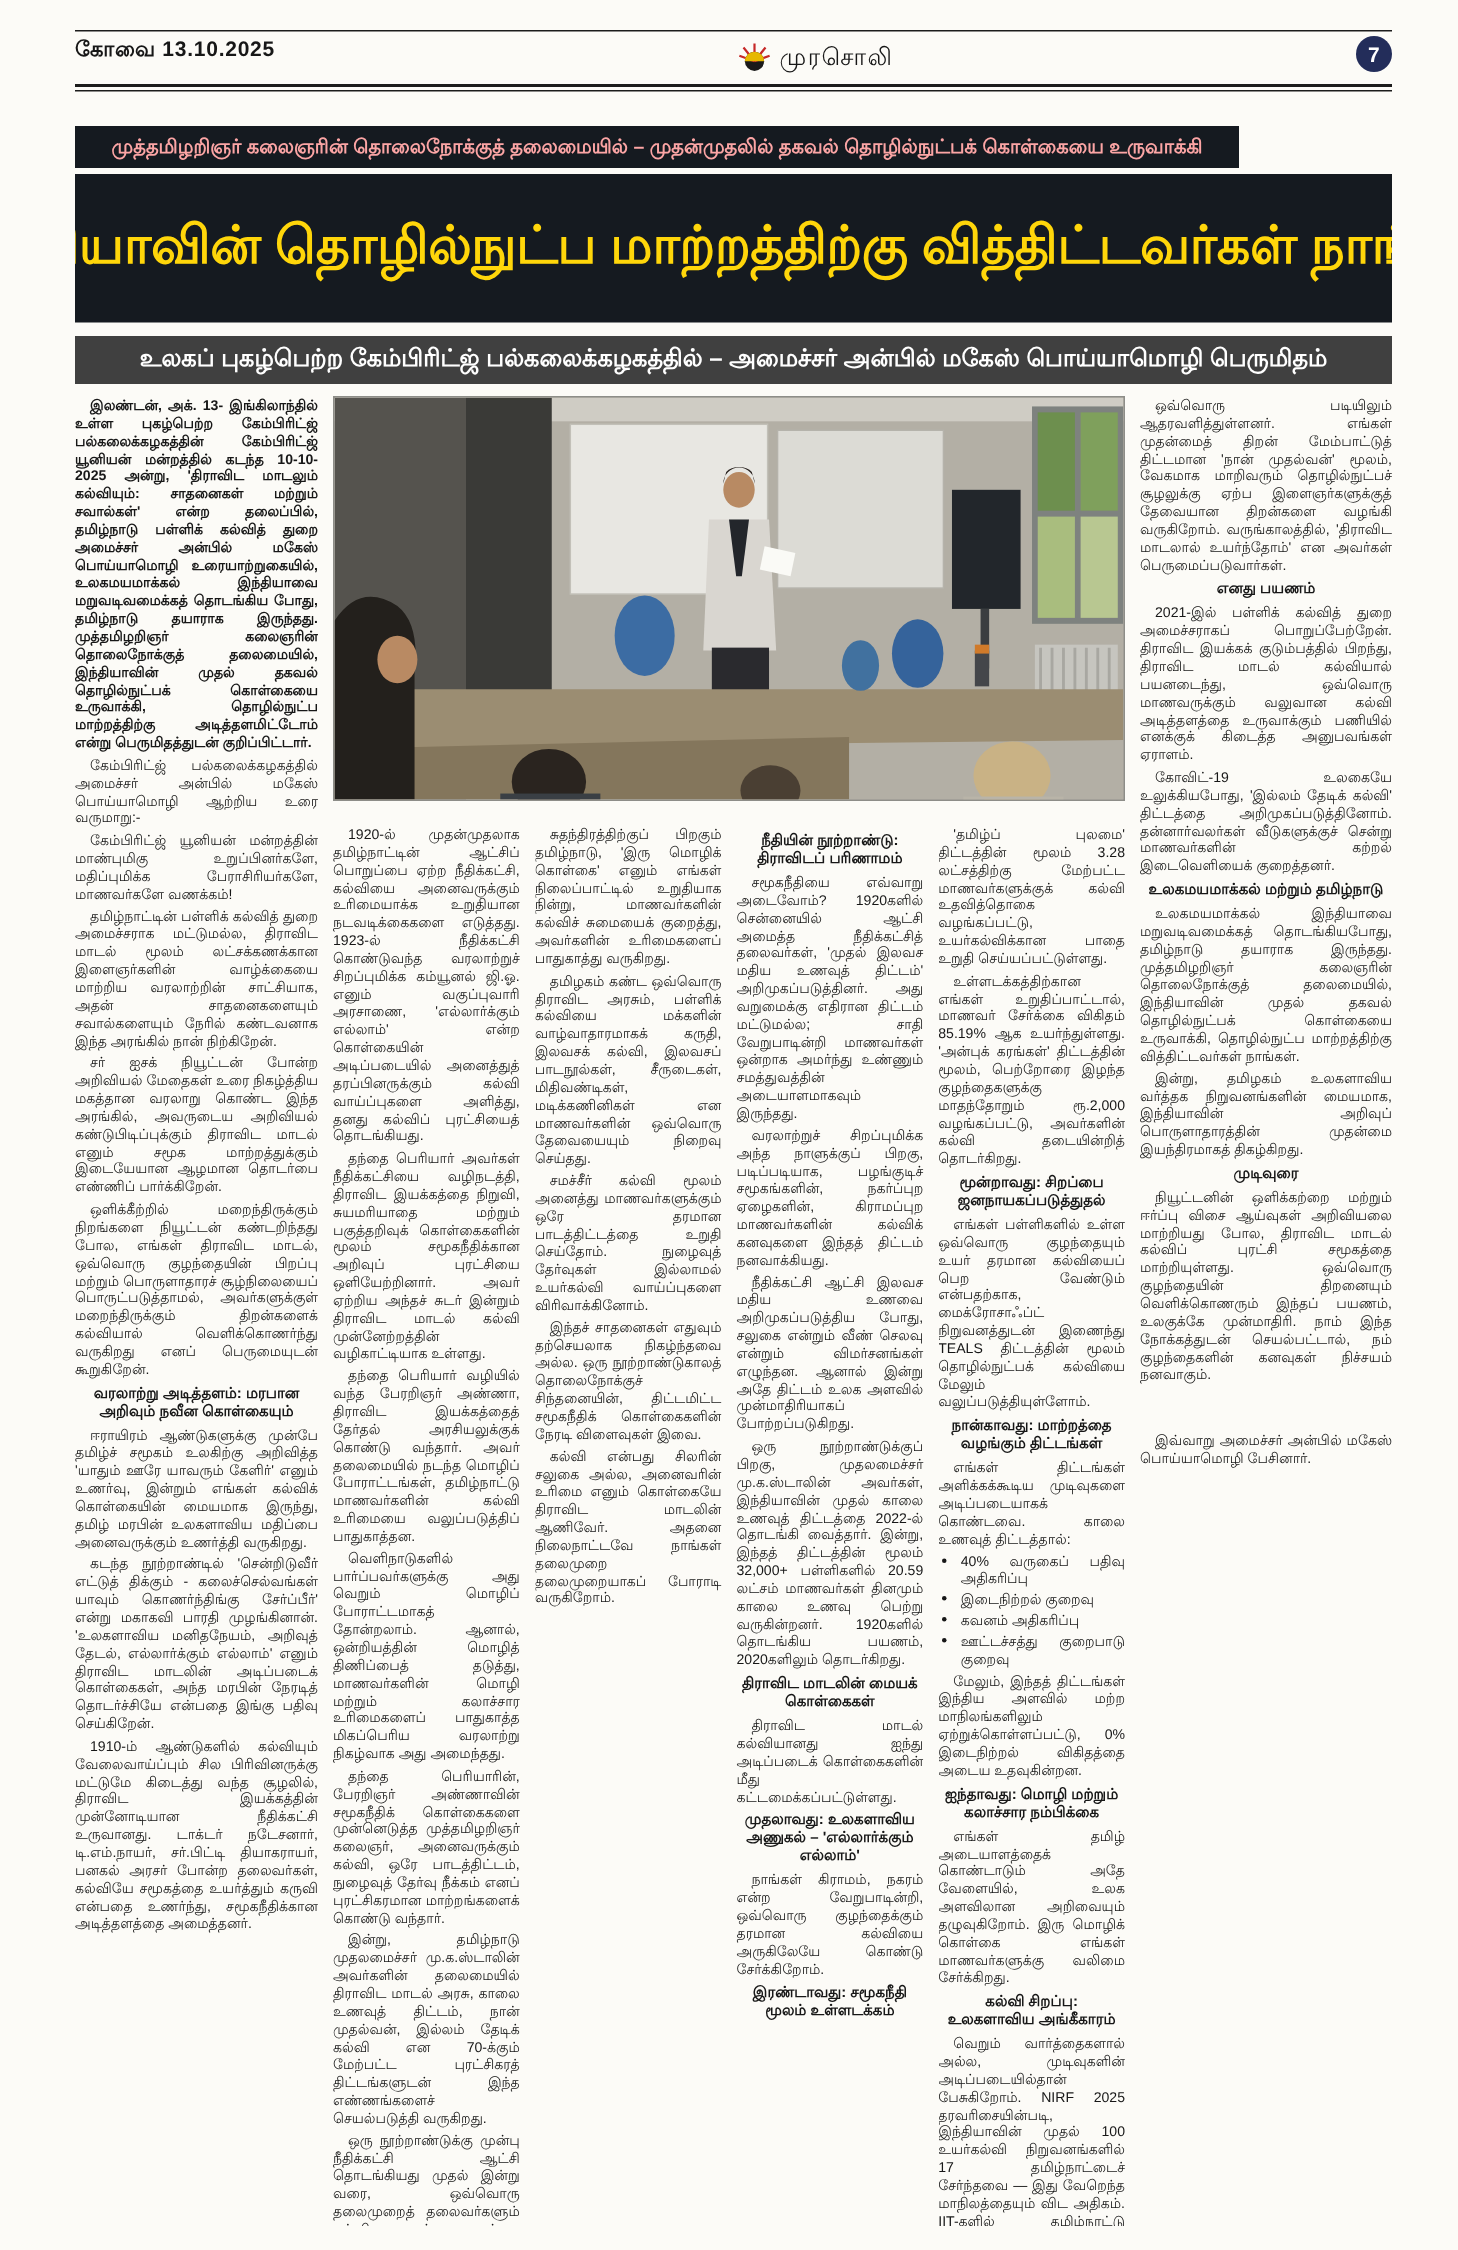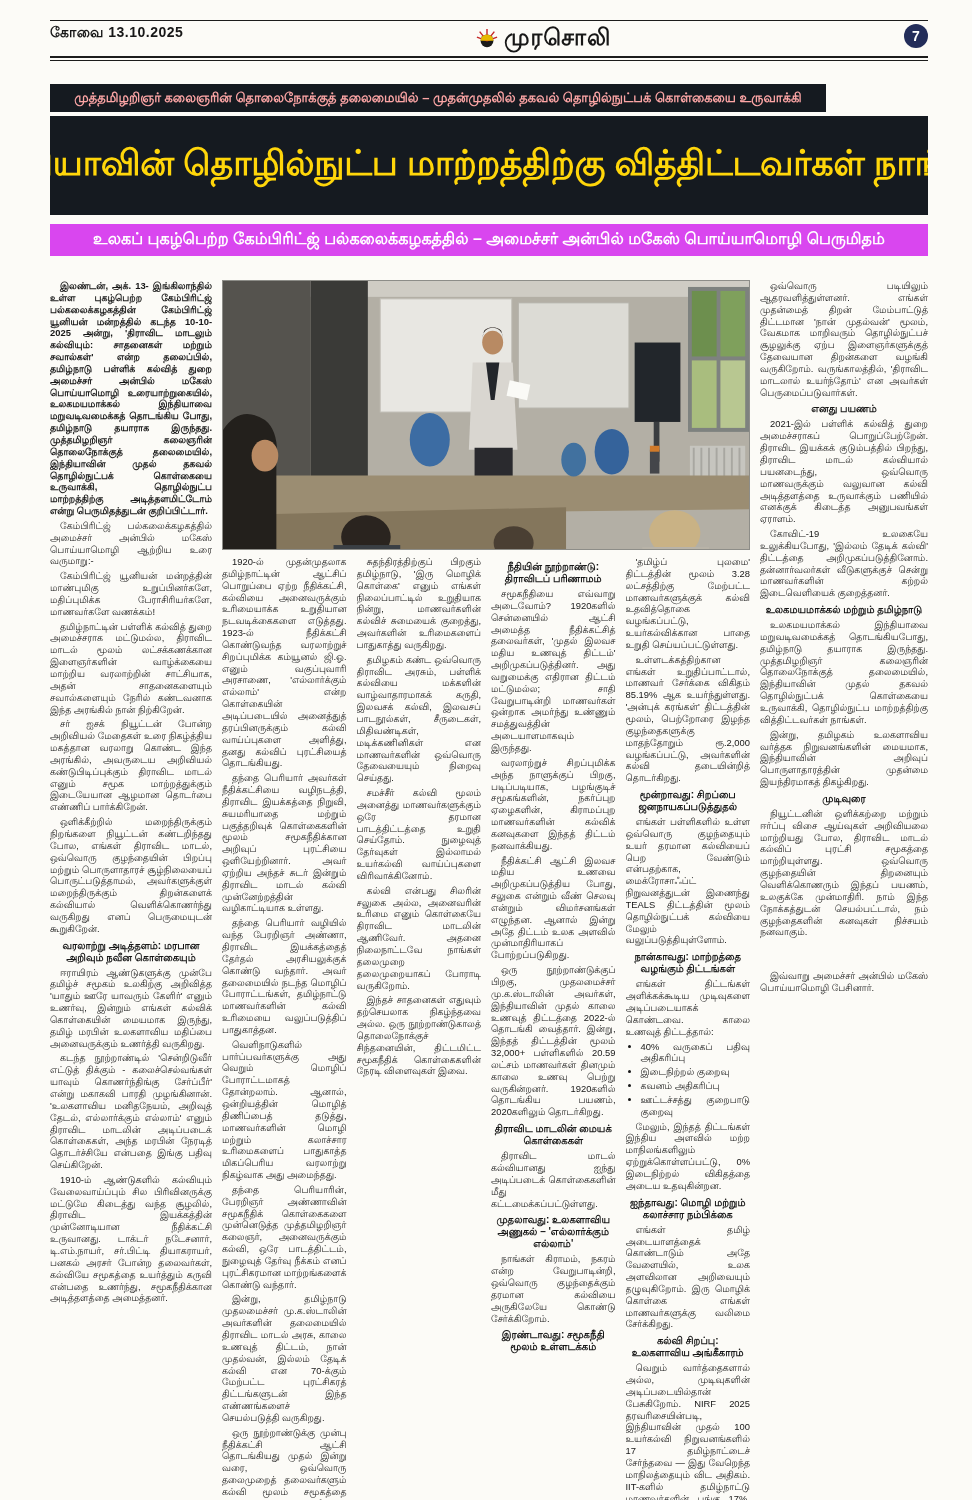--- a/index.html
+++ b/index.html
@@ -6,35 +6,35 @@
   .page{position:relative;width:972px;height:1500px;background:#fcfbf7;margin:0 auto;
         font-family:"Liberation Sans","DejaVu Sans",sans-serif;color:#171717;overflow:hidden;}
   .rule{position:absolute;left:50px;width:878px;background:#1c1c1c;}
   .rule-top{top:20px;height:1px;}
   .rule-a{top:56px;height:2px;}
   .rule-b{top:60px;height:1px;}
   .masthead-row{position:absolute;top:24px;left:50px;width:878px;height:30px;
         display:flex;justify-content:space-between;}
   .date{font-weight:bold;font-size:14px;letter-spacing:.5px;}
   .masthead{display:flex;align-items:center;gap:6px;}
-  .mast-title{font-weight:bold;font-size:23px;letter-spacing:1px;}
+  .mast-title{font-weight:normal;font-size:16px;letter-spacing:1px;}
   .pageno{width:24px;height:24px;border-radius:50%;background:#232d5a;color:#fff;
         font-weight:bold;font-size:14px;display:flex;align-items:center;justify-content:center;}
   .strap{position:absolute;top:84px;left:50px;width:776px;height:28px;background:#151a20;
         color:#fca5a5;font-weight:bold;font-size:13px;display:flex;align-items:center;
         justify-content:center;white-space:nowrap;overflow:hidden;}
   .headline-bar{position:absolute;top:116px;left:50px;width:878px;height:99px;background:#151a20;
         display:flex;align-items:center;justify-content:center;overflow:hidden;}
   .headline{color:#ffd60a;font-weight:800;font-size:35px;white-space:nowrap;letter-spacing:-.3px;}
-  .subhead-bar{position:absolute;top:224px;left:50px;width:878px;height:32px;background:#d946ef;
+  .subhead-bar{position:absolute;top:224px;left:50px;width:878px;height:32px;background:#404040;
         color:#fff;font-weight:bold;font-size:16px;display:flex;align-items:center;
         justify-content:center;white-space:nowrap;overflow:hidden;}
-  .bodygrid{position:absolute;top:280px;left:50px;width:878px;height:1220px;display:grid;
+  .bodygrid{position:absolute;top:264px;left:50px;width:878px;height:1220px;display:grid;
         grid-template-columns:162px 1fr 1fr 1fr 1fr 168px;grid-template-rows:270px 1fr;
-        gap:6px 10px;}
+        gap:16px 10px;}
   .tcol{overflow:hidden;font-size:9.4px;line-height:1.26;text-align:justify;}
   .c1{grid-column:1;grid-row:1/3;}
   .photo{grid-column:2/6;grid-row:1;border:1px solid #8d8d88;overflow:hidden;background:#b3afa5;}
   .photo svg{display:block;width:100%;height:100%;}
   .c2{grid-column:2;grid-row:2;} .c3{grid-column:3;grid-row:2;}
   .c4{grid-column:4;grid-row:2;} .c5{grid-column:5;grid-row:2;}
   .c6{grid-column:6;grid-row:1/3;}
   .p{margin:0 0 3px;text-indent:10px;}
   .lead{font-weight:bold;}
   .bold{font-weight:normal;margin-top:32px;}
@@ -139,22 +139,22 @@
       <p class="p">வெளிநாடுகளில் பார்ப்பவர்களுக்கு அது வெறும் மொழிப் போராட்டமாகத் தோன்றலாம். ஆனால், ஒன்றியத்தின் மொழித் திணிப்பைத் தடுத்து, மாணவர்களின் மொழி மற்றும் கலாச்சார உரிமைகளைப் பாதுகாத்த மிகப்பெரிய வரலாற்று நிகழ்வாக அது அமைந்தது.</p>
       <p class="p">தந்தை பெரியாரின், பேரறிஞர் அண்ணாவின் சமூகநீதிக் கொள்கைகளை முன்னெடுத்த முத்தமிழறிஞர் கலைஞர், அனைவருக்கும் கல்வி, ஒரே பாடத்திட்டம், நுழைவுத் தேர்வு நீக்கம் எனப் புரட்சிகரமான மாற்றங்களைக் கொண்டு வந்தார்.</p>
       <p class="p">இன்று, தமிழ்நாடு முதலமைச்சர் மு.க.ஸ்டாலின் அவர்களின் தலைமையில் திராவிட மாடல் அரசு, காலை உணவுத் திட்டம், நான் முதல்வன், இல்லம் தேடிக் கல்வி என 70-க்கும் மேற்பட்ட புரட்சிகரத் திட்டங்களுடன் இந்த எண்ணங்களைச் செயல்படுத்தி வருகிறது.</p>
       <p class="p">ஒரு நூற்றாண்டுக்கு முன்பு நீதிக்கட்சி ஆட்சி தொடங்கியது முதல் இன்று வரை, ஒவ்வொரு தலைமுறைத் தலைவர்களும் கல்வி மூலம் சமூகத்தை உயர்த்தும் பணியைத் தொடர்ந்து முன்னெடுத்து வருகின்றனர்.</p>
     </div>
 
     <div class="tcol c3">
       <p class="p">சுதந்திரத்திற்குப் பிறகும் தமிழ்நாடு, 'இரு மொழிக் கொள்கை' எனும் எங்கள் நிலைப்பாட்டில் உறுதியாக நின்று, மாணவர்களின் கல்விச் சுமையைக் குறைத்து, அவர்களின் உரிமைகளைப் பாதுகாத்து வருகிறது.</p>
       <p class="p">தமிழகம் கண்ட ஒவ்வொரு திராவிட அரசும், பள்ளிக் கல்வியை மக்களின் வாழ்வாதாரமாகக் கருதி, இலவசக் கல்வி, இலவசப் பாடநூல்கள், சீருடைகள், மிதிவண்டிகள், மடிக்கணினிகள் என மாணவர்களின் ஒவ்வொரு தேவையையும் நிறைவு செய்தது.</p>
       <p class="p">சமச்சீர் கல்வி மூலம் அனைத்து மாணவர்களுக்கும் ஒரே தரமான பாடத்திட்டத்தை உறுதி செய்தோம். நுழைவுத் தேர்வுகள் இல்லாமல் உயர்கல்வி வாய்ப்புகளை விரிவாக்கினோம்.</p>
+      <p class="p">இந்தச் சாதனைகள் எதுவும் தற்செயலாக நிகழ்ந்தவை அல்ல. ஒரு நூற்றாண்டுகாலத் தொலைநோக்குச் சிந்தனையின், திட்டமிட்ட சமூகநீதிக் கொள்கைகளின் நேரடி விளைவுகள் இவை.</p>
       <p class="p">கல்வி என்பது சிலரின் சலுகை அல்ல, அனைவரின் உரிமை எனும் கொள்கையே திராவிட மாடலின் ஆணிவேர். அதனை நிலைநாட்டவே நாங்கள் தலைமுறை தலைமுறையாகப் போராடி வருகிறோம்.</p>
-      <p class="p">இந்தச் சாதனைகள் எதுவும் தற்செயலாக நிகழ்ந்தவை அல்ல. ஒரு நூற்றாண்டுகாலத் தொலைநோக்குச் சிந்தனையின், திட்டமிட்ட சமூகநீதிக் கொள்கைகளின் நேரடி விளைவுகள் இவை.</p>
     </div>
 
     <div class="tcol c4">
       <div class="sh">நீதியின் நூற்றாண்டு: திராவிடப் பரிணாமம்</div>
       <p class="p">சமூகநீதியை எவ்வாறு அடைவோம்? 1920களில் சென்னையில் ஆட்சி அமைத்த நீதிக்கட்சித் தலைவர்கள், 'முதல் இலவச மதிய உணவுத் திட்டம்' அறிமுகப்படுத்தினர். அது வறுமைக்கு எதிரான திட்டம் மட்டுமல்ல; சாதி வேறுபாடின்றி மாணவர்கள் ஒன்றாக அமர்ந்து உண்ணும் சமத்துவத்தின் அடையாளமாகவும் இருந்தது.</p>
       <p class="p">வரலாற்றுச் சிறப்புமிக்க அந்த நாளுக்குப் பிறகு, படிப்படியாக, பழங்குடிச் சமூகங்களின், நகர்ப்புற ஏழைகளின், கிராமப்புற மாணவர்களின் கல்விக் கனவுகளை இந்தத் திட்டம் நனவாக்கியது.</p>
       <p class="p">நீதிக்கட்சி ஆட்சி இலவச மதிய உணவை அறிமுகப்படுத்திய போது, சலுகை என்றும் வீண் செலவு என்றும் விமர்சனங்கள் எழுந்தன. ஆனால் இன்று அதே திட்டம் உலக அளவில் முன்மாதிரியாகப் போற்றப்படுகிறது.</p>
       <p class="p">ஒரு நூற்றாண்டுக்குப் பிறகு, முதலமைச்சர் மு.க.ஸ்டாலின் அவர்கள், இந்தியாவின் முதல் காலை உணவுத் திட்டத்தை 2022-ல் தொடங்கி வைத்தார். இன்று, இந்தத் திட்டத்தின் மூலம் 32,000+ பள்ளிகளில் 20.59 லட்சம் மாணவர்கள் தினமும் காலை உணவு பெற்று வருகின்றனர். 1920களில் தொடங்கிய பயணம், 2020களிலும் தொடர்கிறது.</p>
       <div class="sh">திராவிட மாடலின் மையக் கொள்கைகள்</div>
       <p class="p">திராவிட மாடல் கல்வியானது ஐந்து அடிப்படைக் கொள்கைகளின் மீது கட்டமைக்கப்பட்டுள்ளது.</p>

